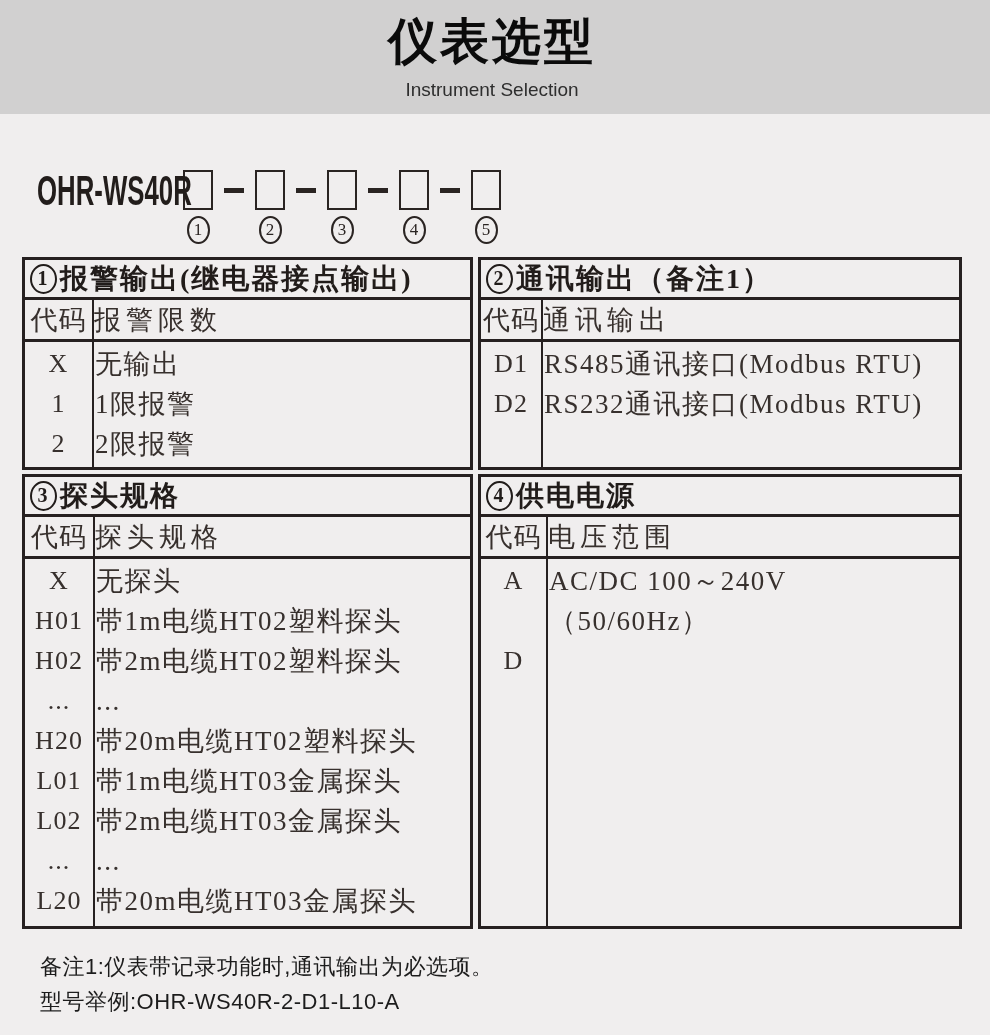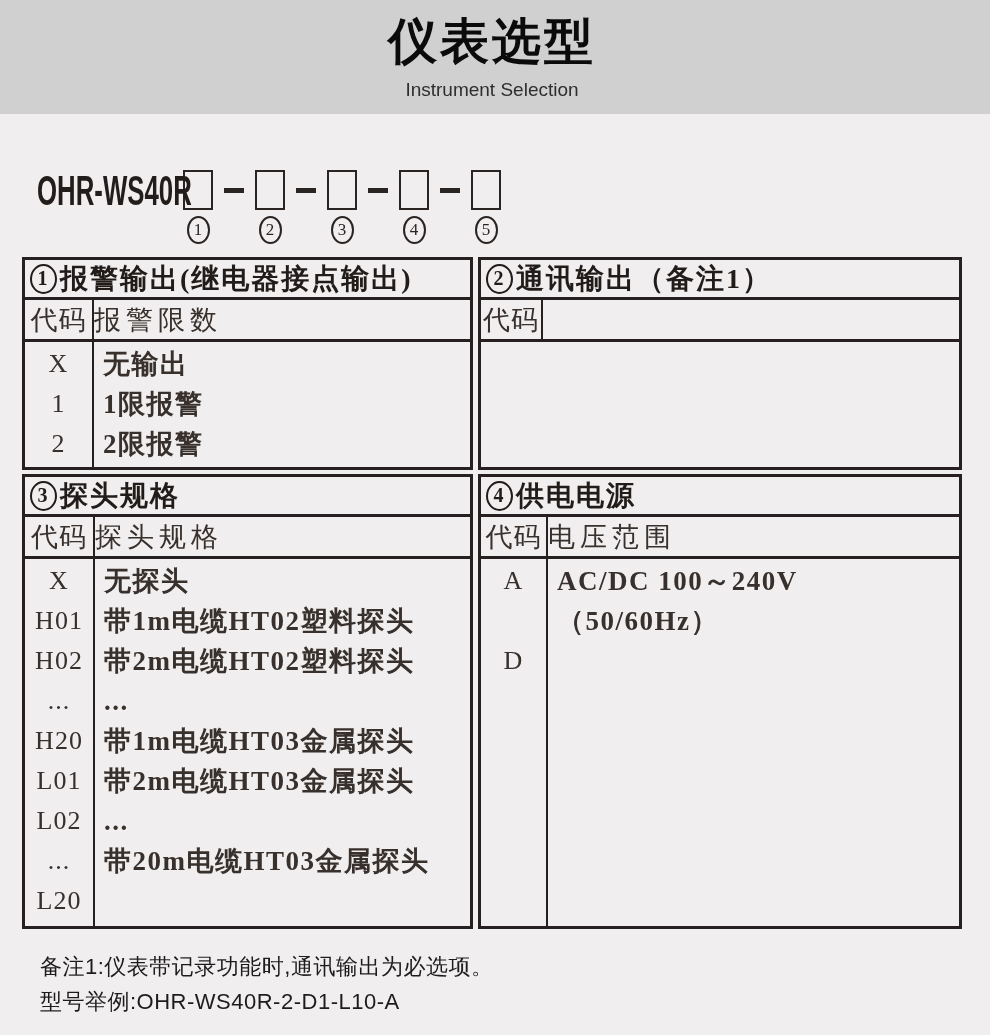--- a/index.html
+++ b/index.html
@@ -78,21 +78,21 @@
   .sub-code {
     width:var(--cw); flex:none; border-right:2px solid #262020;
     display:flex; align-items:center; justify-content:center; letter-spacing:1px;
   }
   .sub-desc { flex:1; display:flex; align-items:center; letter-spacing:5px; white-space:nowrap; }
   .sec-body { flex:1; display:flex; min-height:0; overflow:hidden; }
   .codecol { width:var(--cw); flex:none; border-right:2px solid #262020; padding-top:2px; }
   .desccol { flex:1; padding-top:2px; overflow:hidden; }
   .cell { height:40px; display:flex; align-items:center; white-space:nowrap; }
   .codecol .cell { justify-content:center; font-size:26px; letter-spacing:1px; }
-  .desccol .cell { padding-left:9px; font-size:27px; letter-spacing:1.5px;font-weight:bold; }
+  .desccol .cell { padding-left:1px; font-size:27px; letter-spacing:1.5px; }
 
   
   .notes { margin:20px 0 0 40px; }
   .note-line {
     font-size:22px; font-weight:normal; color:#1c1c1c; line-height:35px; letter-spacing:0.5px;
   }
 </style>
 </head>
 <body>
 
@@ -186,20 +186,33 @@
       </div>
     </div>
 
     <div class="sec sec-right" style="--cw:62px;">
       <div class="sec-title">
         <span class="num-circle">2</span>
         <span>通讯输出（备注1）</span>
       </div>
       <div class="sec-sub">
         <div class="sub-code">代码</div>
+        <div class="sub-desc">通讯输出</div>
+      </div>
+      <div class="sec-body">
+        <div class="codecol">
+
+        <div class="cell">D1</div>
+            <div class="cell">D2</div>
+          </div>
+        <div class="desccol">
+
+        <div class="cell">RS485通讯接口(Modbus RTU)</div>
+            <div class="cell">RS232通讯接口(Modbus RTU)</div>
+          </div>
       </div>
     </div>
   </div>
 
   <div class="trow rowB">
 
     <div class="sec sec-left" style="--cw:70px;">
       <div class="sec-title">
         <span class="num-circle">3</span>
         <span>探头规格</span>
@@ -220,20 +233,21 @@
             <div class="cell">L02</div>
             <div class="cell">...</div>
             <div class="cell">L20</div>
           </div>
         <div class="desccol">
 
         <div class="cell">无探头</div>
             <div class="cell">带1m电缆HT02塑料探头</div>
             <div class="cell">带2m电缆HT02塑料探头</div>
             <div class="cell">...</div>
+            <div class="cell">带20m电缆HT02塑料探头</div>
             <div class="cell">带1m电缆HT03金属探头</div>
             <div class="cell">带2m电缆HT03金属探头</div>
             <div class="cell">...</div>
             <div class="cell">带20m电缆HT03金属探头</div>
           </div>
       </div>
     </div>
 
     <div class="sec sec-right" style="--cw:67px;">
       <div class="sec-title">

